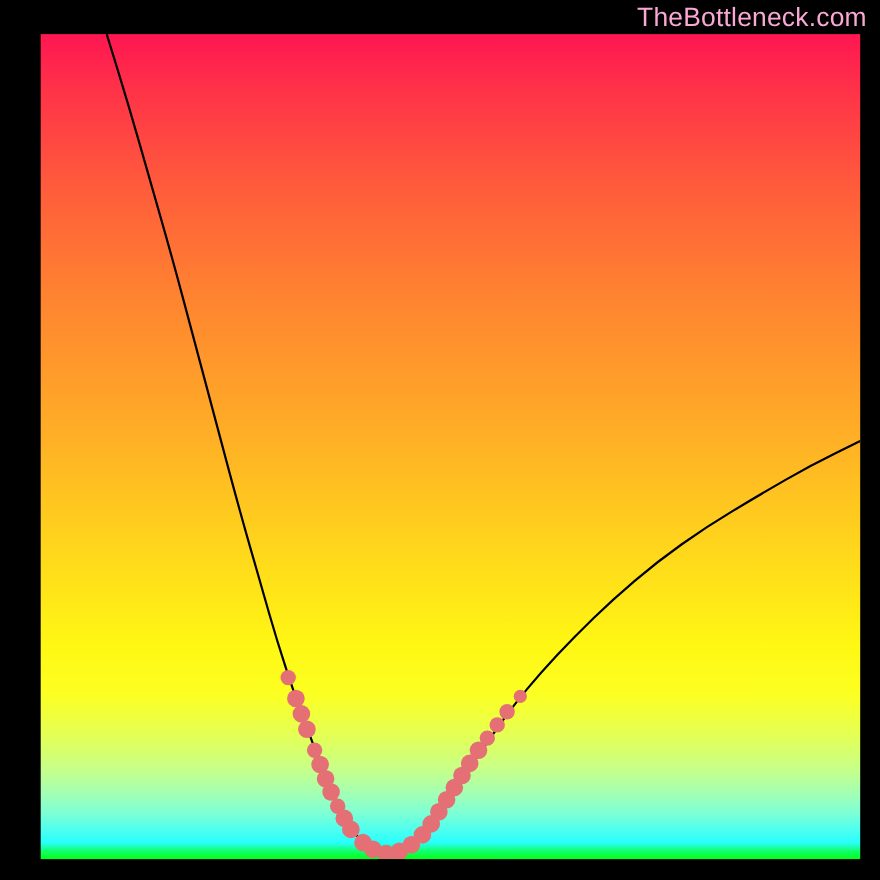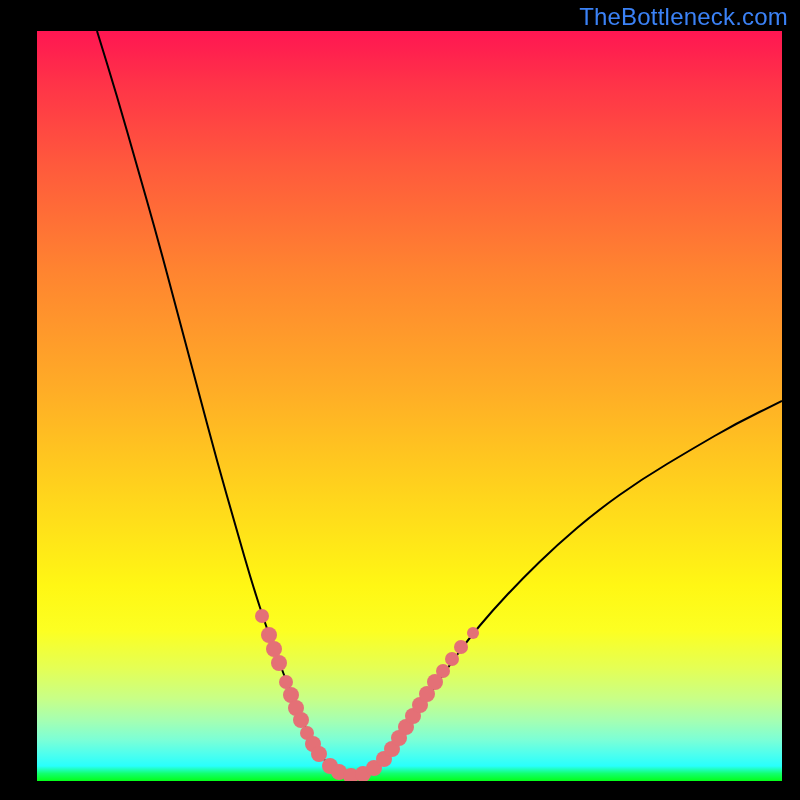--- a/index.html
+++ b/index.html
@@ -41,21 +41,21 @@
       #4cffef 96.5%,
       #29fffc 98%,
       #12ff6e 99%,
       #04ff18 100%
     );
   }
   .watermark {
     position: absolute;
     top: 3px;
     right: 12px;
-    color: #3b82f6;
+    color: #f9a8d4;
     font-size: 24px;
     font-weight: 500;
     letter-spacing: 0.2px;
   }
   svg.curve {
     position: absolute;
     left: 0;
     top: 0;
     width: 745px;
     height: 750px;

